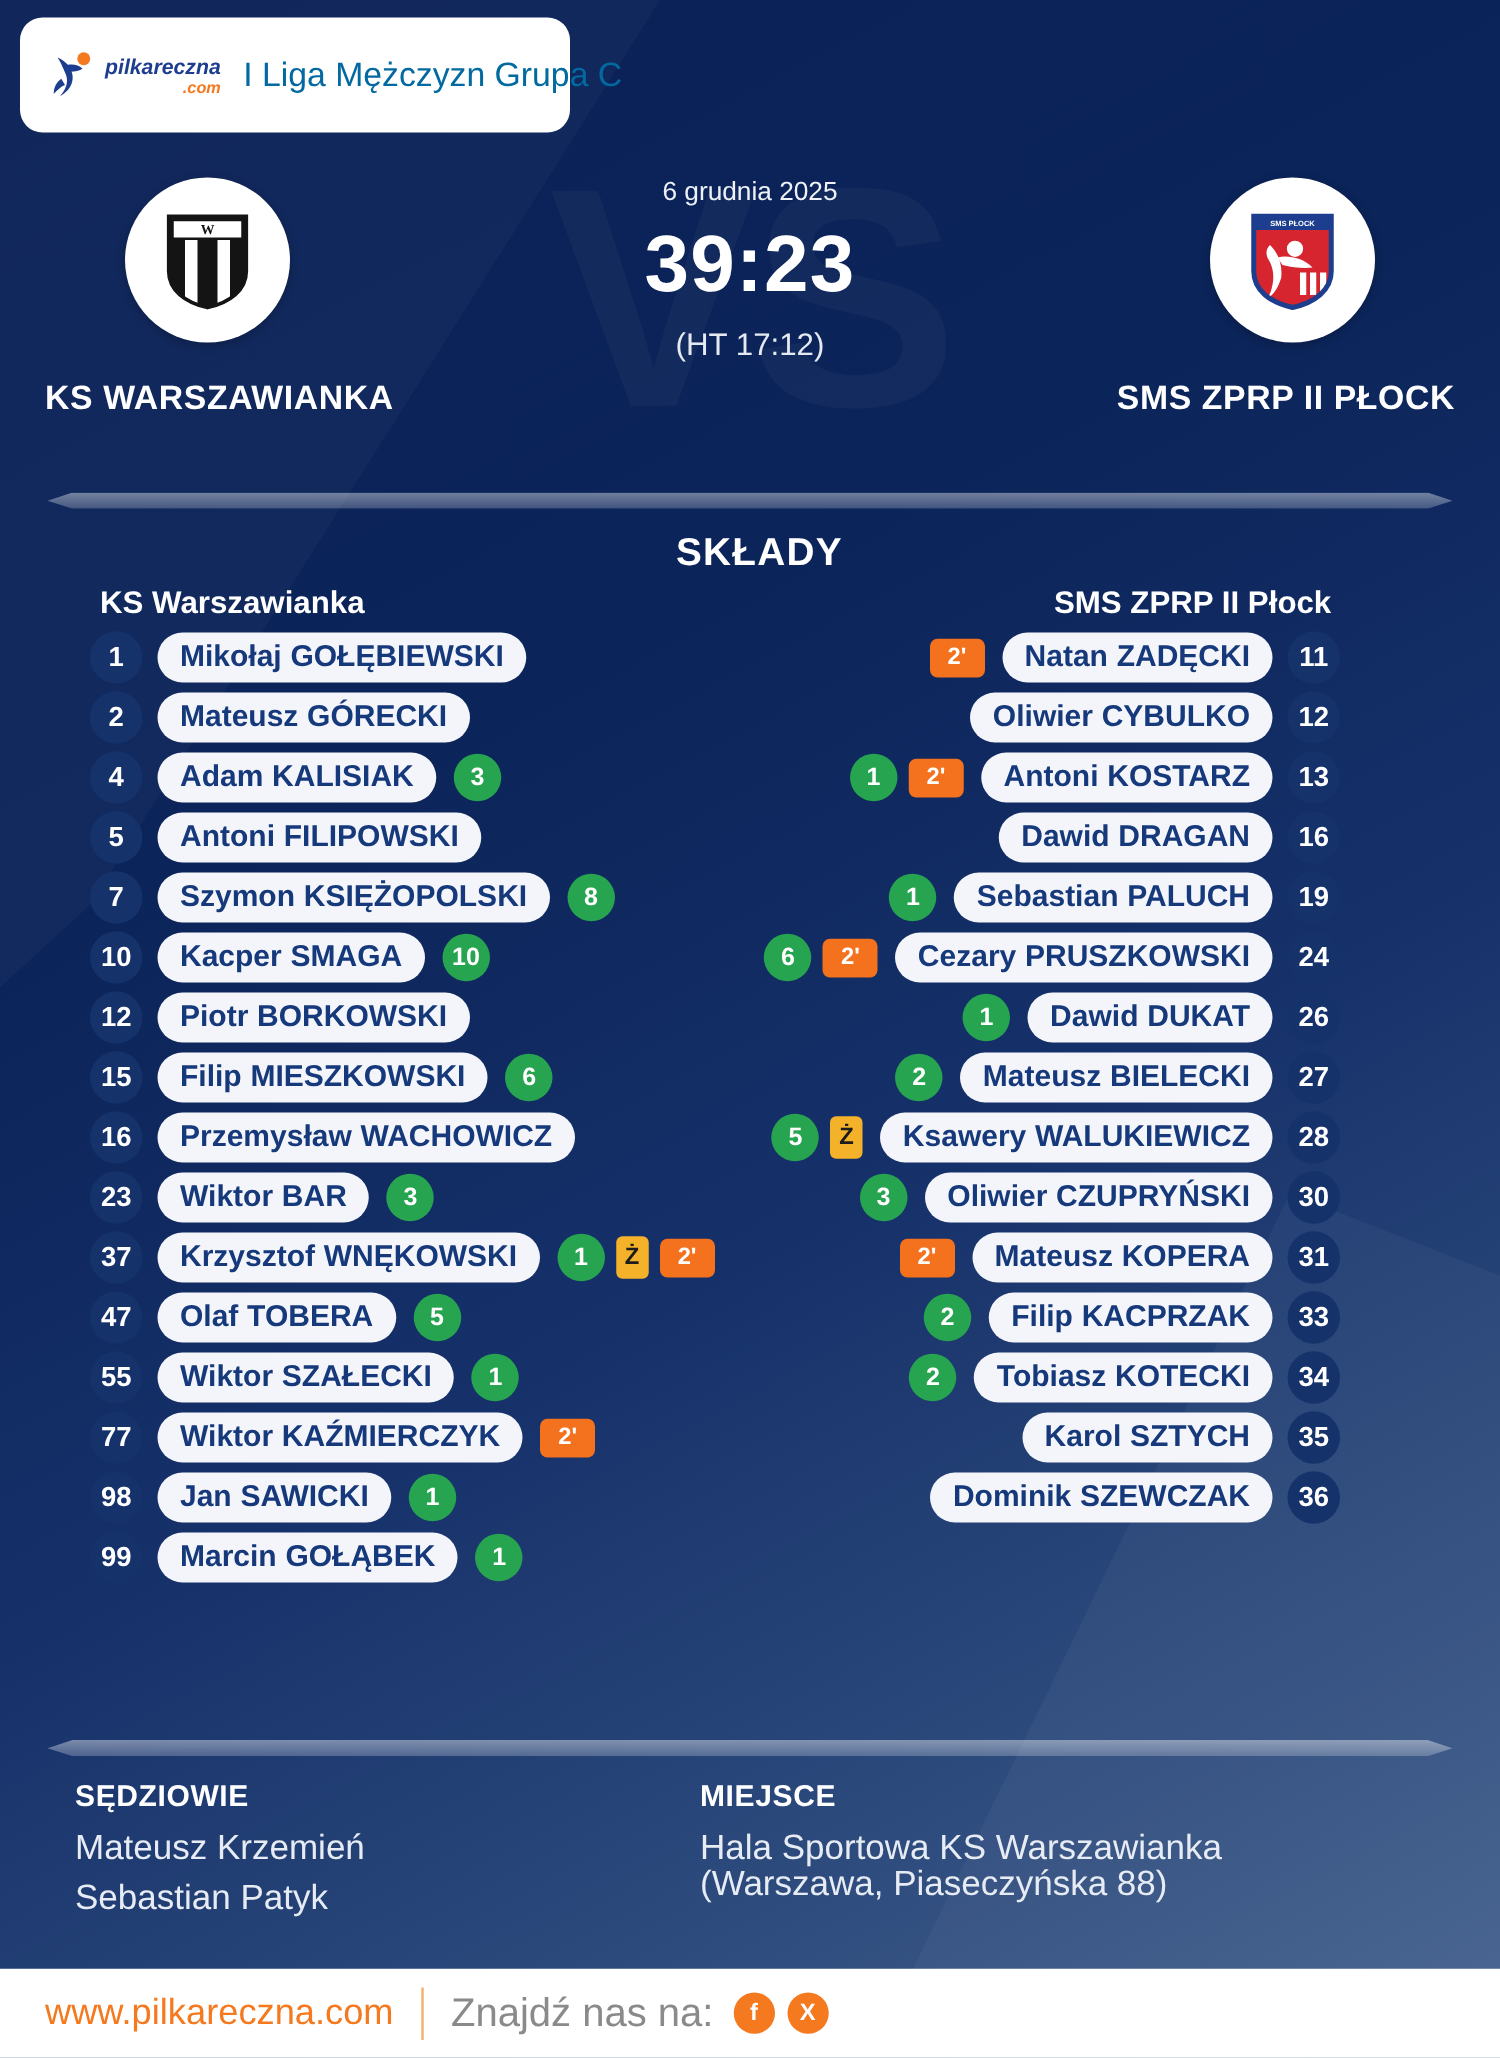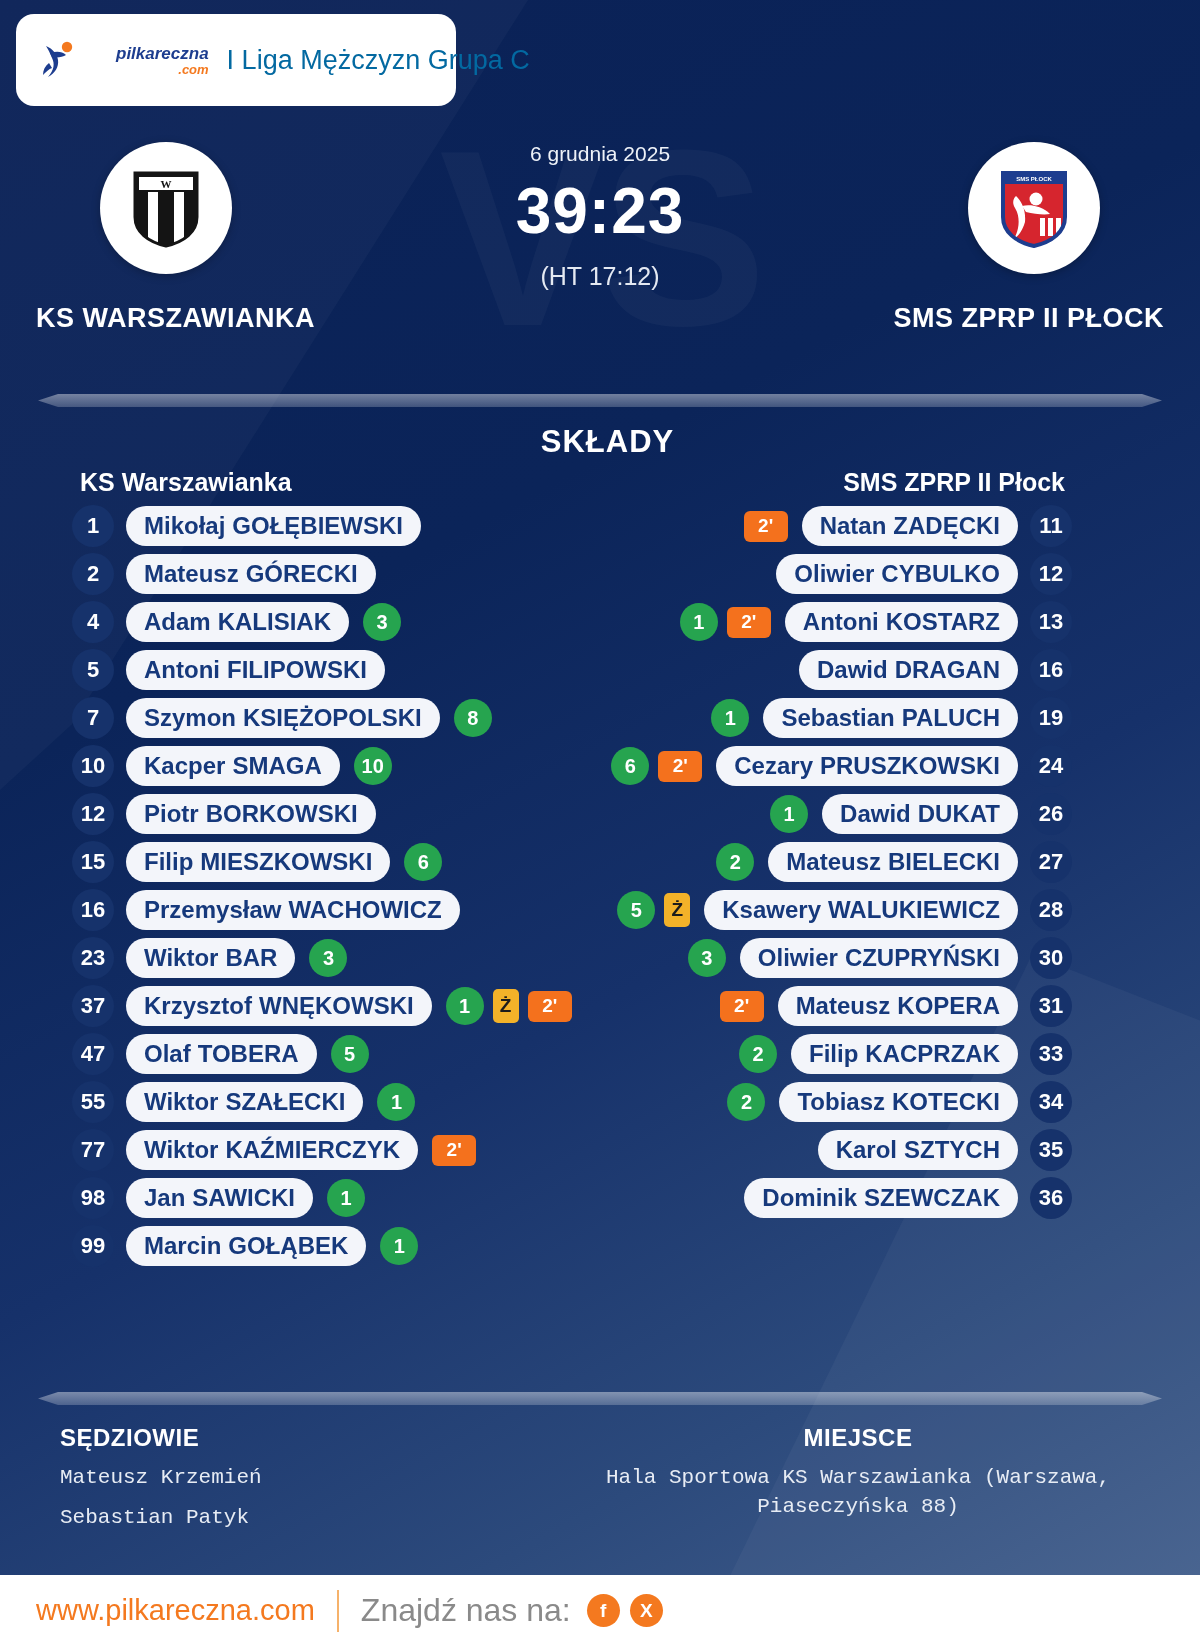--- a/index.html
+++ b/index.html
@@ -10,21 +10,21 @@
   }
   .sheen1{position:absolute;inset:0;background:rgba(255,255,255,0.03);
     clip-path:polygon(0 0,44% 0,6% 44%,0 48%);pointer-events:none;}
   .sheen2{position:absolute;inset:0;background:rgba(255,255,255,0.04);
     clip-path:polygon(100% 62%,100% 100%,58% 100%,86% 58%);pointer-events:none;}
   
   .header-card{position:absolute;left:16px;top:14px;width:440px;height:92px;background:#ffffff;
     border-radius:18px;display:flex;align-items:center;padding:0 20px;box-sizing:border-box;}
   .logo-wrap{display:flex;align-items:center;gap:6px;}
   .logo-text{display:flex;flex-direction:column;line-height:1;}
-  .logo-name{font-style:italic;font-weight:bold;font-size:17px;color:#1d3d8f;margin-left:32px;}
+  .logo-name{font-style:italic;font-weight:bold;font-size:17px;color:#1d3d8f;}
   .logo-tld{font-style:italic;font-weight:bold;font-size:13px;color:#f4791f;align-self:flex-end;margin-top:1px;}
   .league-title{margin-left:18px;font-size:27px;color:#0369a1;white-space:nowrap;}
   
   .team-logo{position:absolute;width:132px;height:132px;border-radius:50%;background:#ffffff;
     display:flex;align-items:center;justify-content:center;box-shadow:0 2px 8px rgba(0,0,0,0.25);}
   .team-logo.home{left:100px;top:142px;}
   .team-logo.away{left:968px;top:142px;}
   .vs-watermark{position:absolute;left:50%;top:238px;transform:translate(-50%,-50%);
     font-size:250px;font-weight:bold;color:rgba(255,255,255,0.035);letter-spacing:-6px;pointer-events:none;}
   .center-block{position:absolute;left:300px;right:300px;top:142px;text-align:center;color:#fff;}
@@ -60,23 +60,23 @@
   .player-row.away .pill{margin-right:12px;}
   .badges{display:inline-flex;align-items:center;gap:9px;}
   .player-row.home .badges{margin-left:14px;}
   .player-row.away .badges{margin-right:14px;}
   .badge{display:inline-flex;align-items:center;justify-content:center;font-weight:bold;}
   .badge.goal{width:38px;height:38px;border-radius:50%;background:#26a44f;color:#fff;font-size:20px;}
   .badge.yellow{width:26px;height:34px;border-radius:5px;background:#f3b229;color:#1c1c1c;font-size:19px;}
   .badge.twomin{width:44px;height:31px;border-radius:6px;background:#f4711d;color:#fff;font-size:19px;}
   
   .officials-left{position:absolute;left:60px;top:1424px;color:#fff;}
-  .officials-right{position:absolute;right:62px;top:1424px;width:560px;text-align:center;color:#fff;}
+  .officials-right{position:absolute;right:80px;top:1424px;width:560px;text-align:left;color:#fff;}
   .officials-label{font-size:24px;font-weight:bold;letter-spacing:0.5px;}
-  .officials-line{font-size:21px;color:#e7ecf4;margin-top:11px;line-height:29px;font-family:Liberation Mono, monospace;}
+  .officials-line{font-size:28px;color:#e7ecf4;margin-top:11px;line-height:29px;}
   
   .footer{position:absolute;left:0;bottom:0;width:1200px;height:71px;background:#ffffff;
     display:flex;align-items:center;padding-left:36px;box-sizing:border-box;}
   .footer-url{font-size:29px;color:#f4791f;text-decoration:none;}
   .footer-sep{width:2px;height:42px;background:#f6b26b;margin:0 22px;}
   .footer-find{font-size:32px;color:#8a8a8a;}
   .social{display:flex;gap:10px;margin-left:16px;}
   .social-icon{width:33px;height:33px;border-radius:50%;background:#f4791f;color:#fff;
     display:flex;align-items:center;justify-content:center;font-weight:bold;font-size:19px;cursor:pointer;}
 </style>

